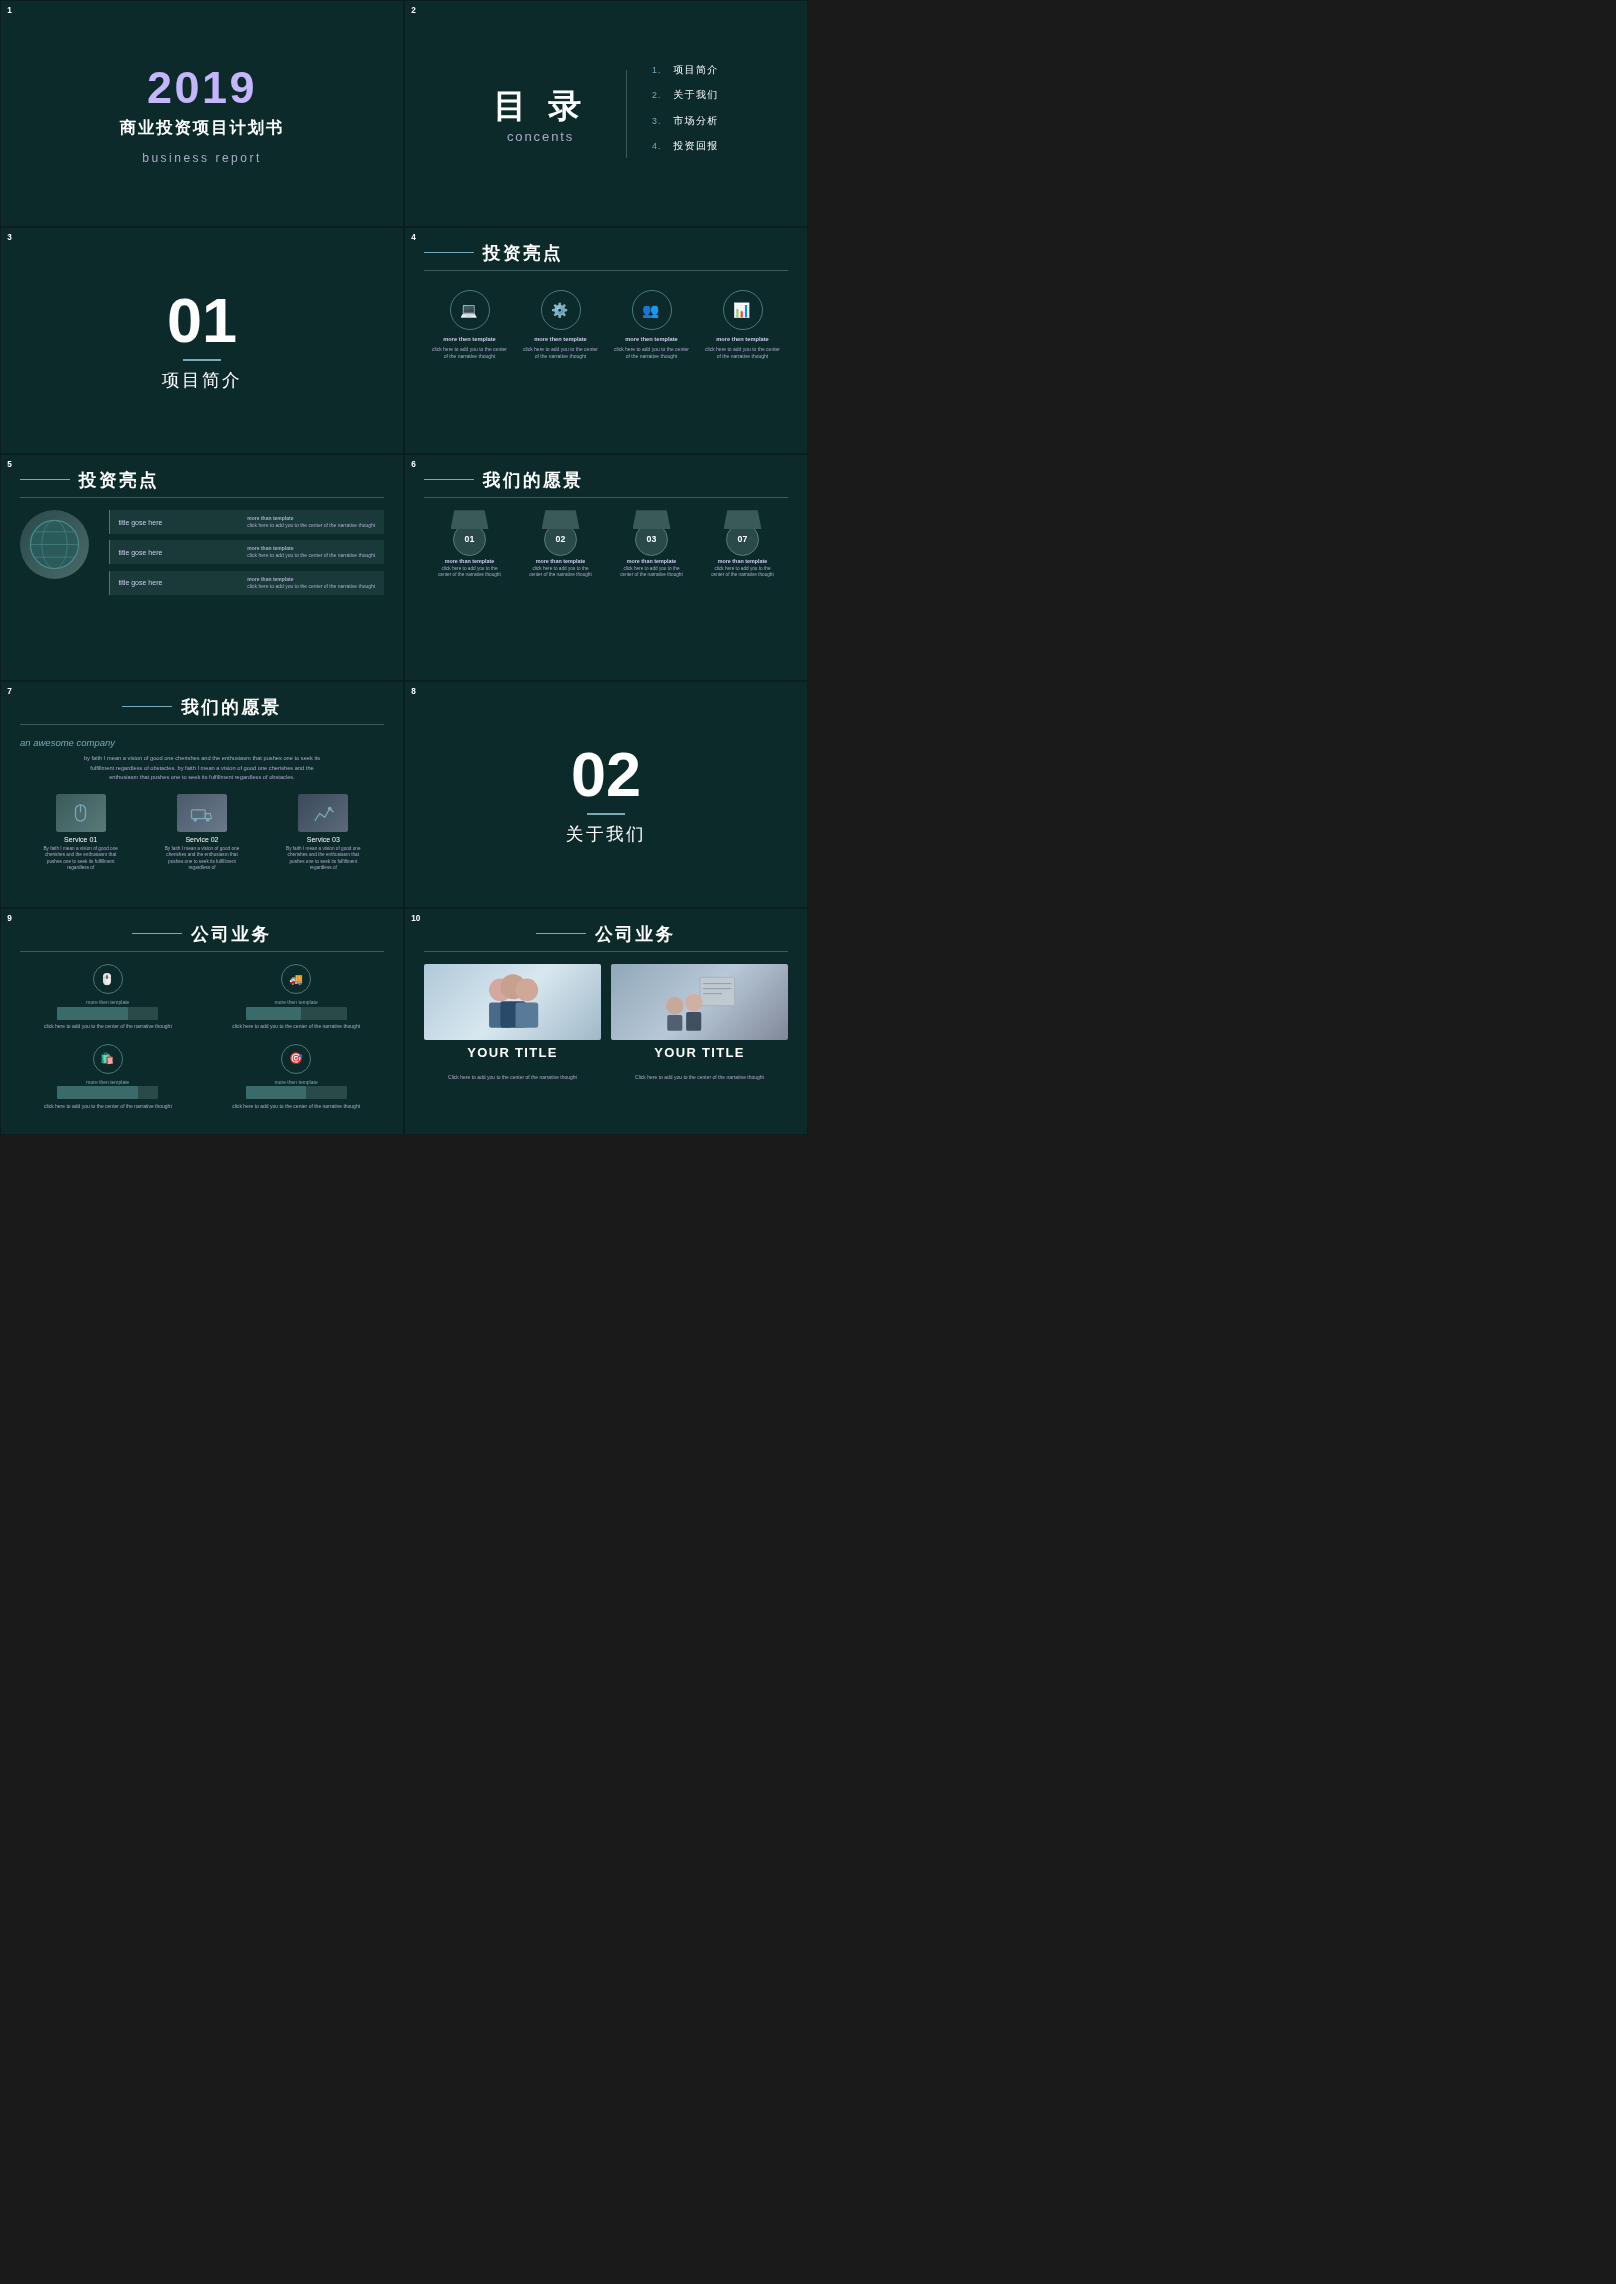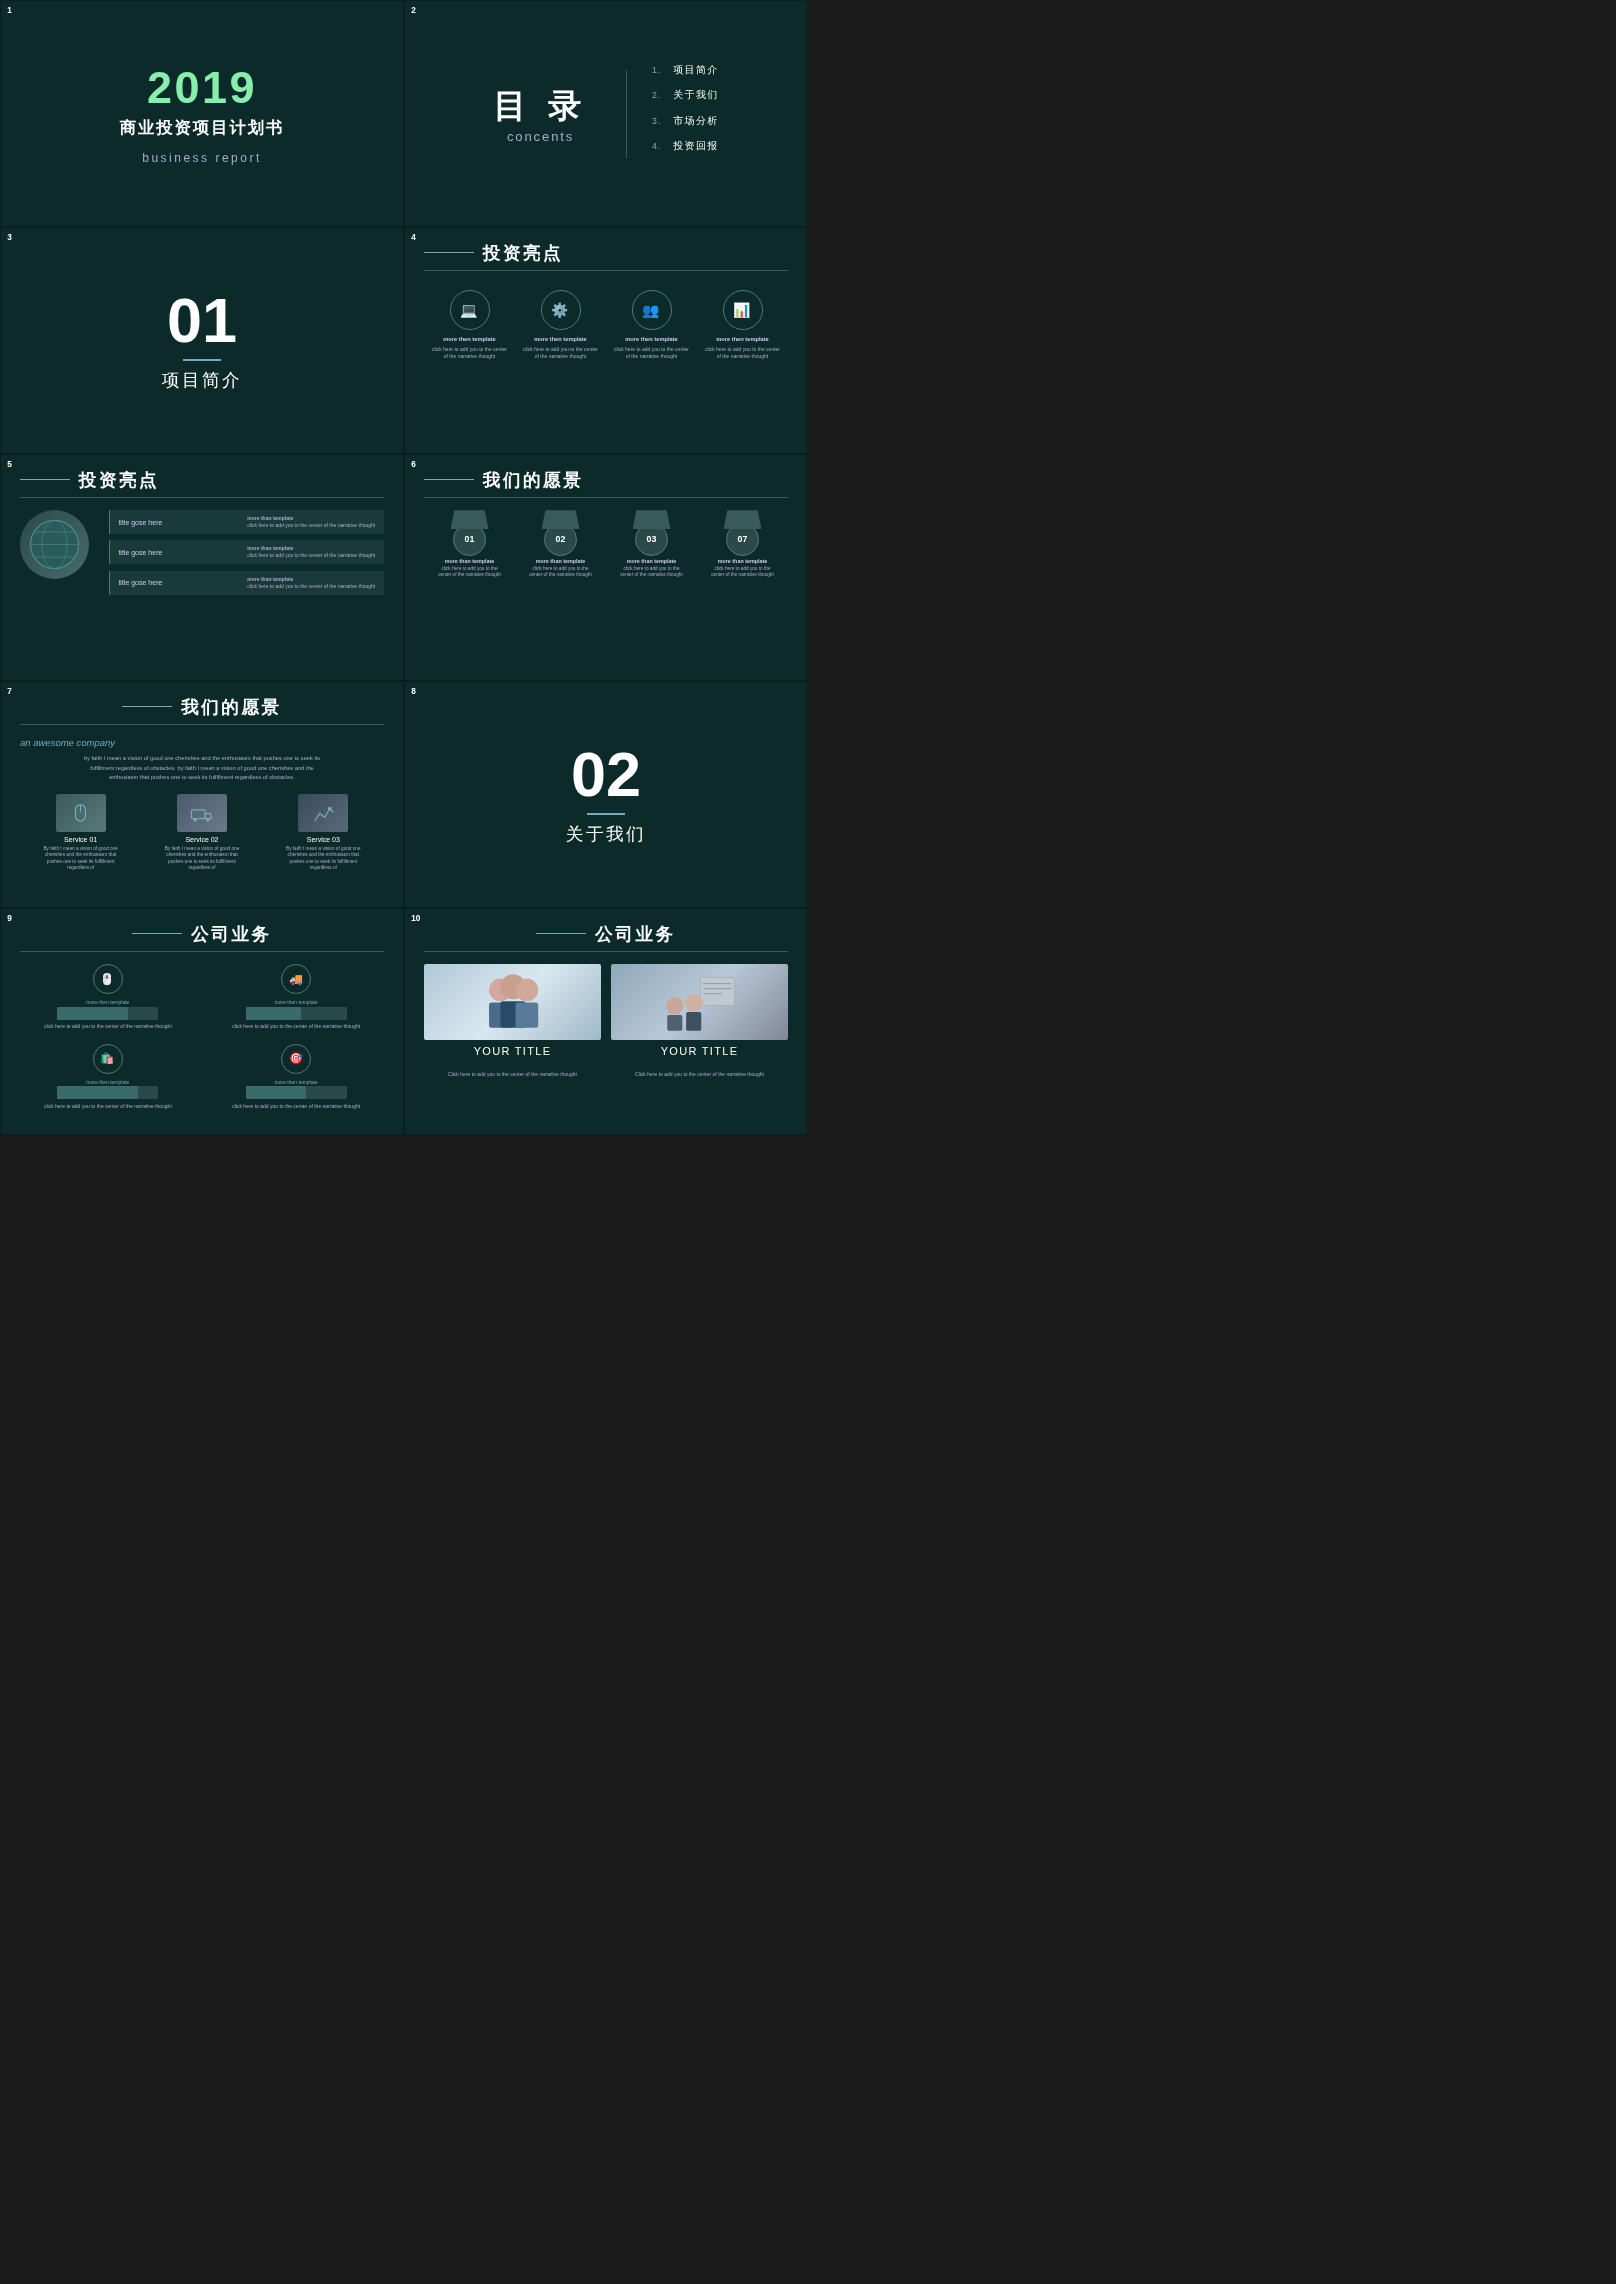--- a/index.html
+++ b/index.html
@@ -49,21 +49,21 @@
     .slide-1 {
       display: flex;
       flex-direction: column;
       align-items: center;
       justify-content: center;
       padding: 25px 12.6px;
     }
     .slide-1 .year {
       font-size: 45px;
       font-weight: 900;
-      color: #86efac;
+      color: #c4b5fd;
       letter-spacing: 2.5px;
     }
     .slide-1 .title-cn {
       font-size: 16.4px;
       color: #fff;
       margin-top: 2.5px;
       letter-spacing: 1.9px;
       font-weight: bold;
     }
     .slide-1 .title-en {
@@ -448,23 +448,23 @@
       background: linear-gradient(135deg, #c8d8e0, #a0b8c8);
       border-radius: 1.9px;
       margin-bottom: 5px;
       display: flex;
       align-items: center;
       justify-content: center;
       overflow: hidden;
       position: relative;
     }
     .photo-title {
-      font-size: 11px;
-      color: #fff;
-      font-weight: normal;
+      font-size: 13px;
+      color: #fff;
+      font-weight: bold;
       margin-bottom: 14px;
       letter-spacing: 1.3px;
     }
     .photo-desc {
       font-size: 5px;
       color: #aac;
       text-align: center;
       line-height: 1.5;
     }
 

